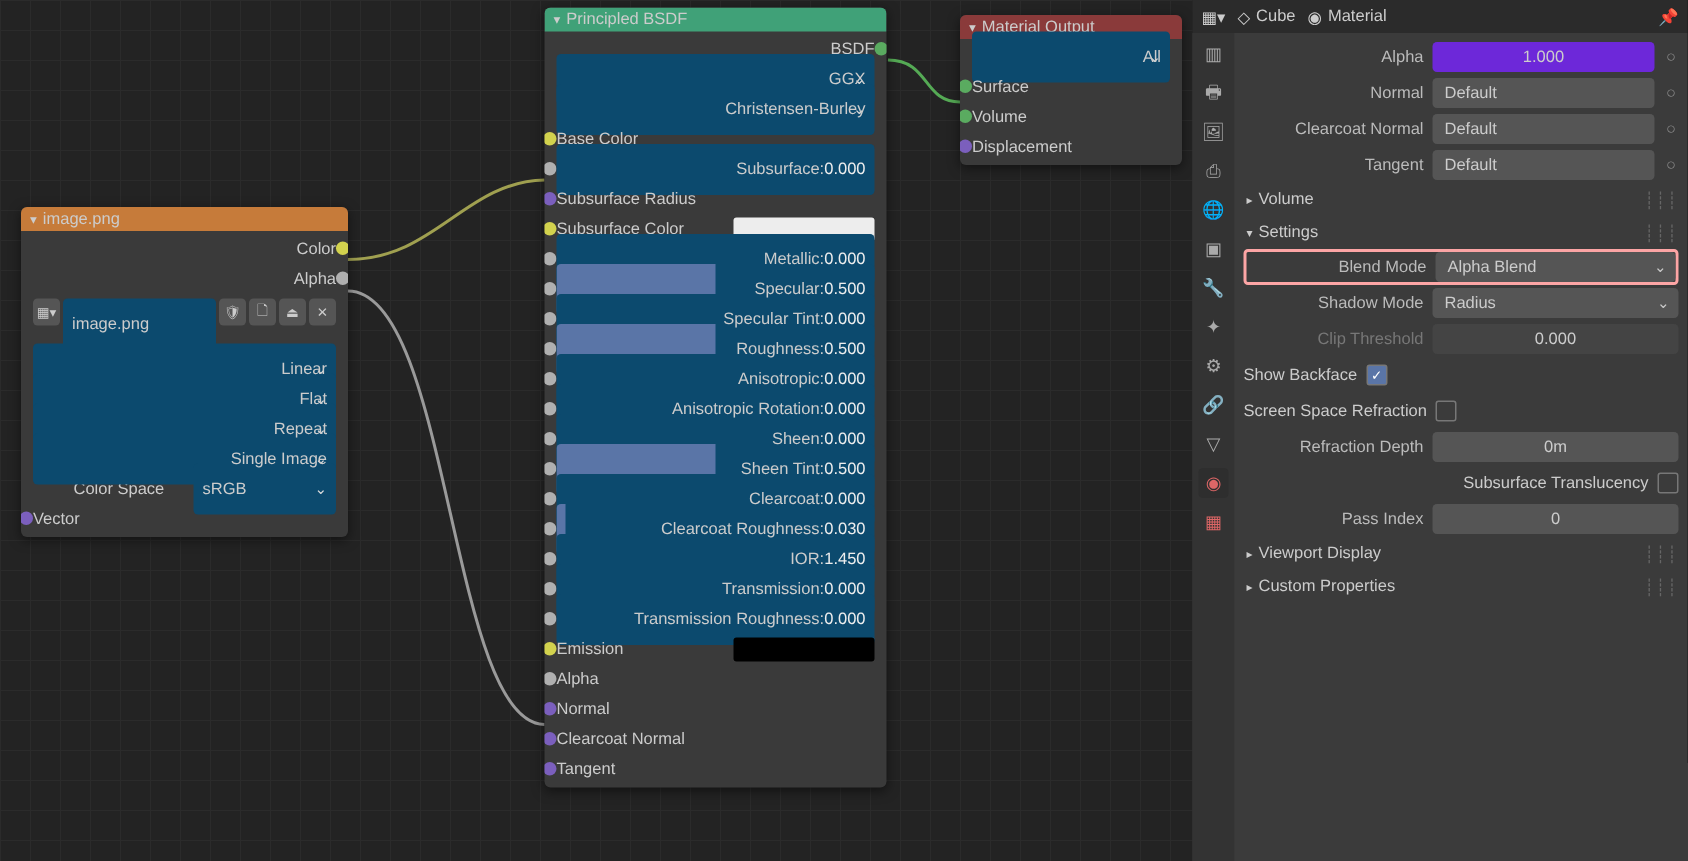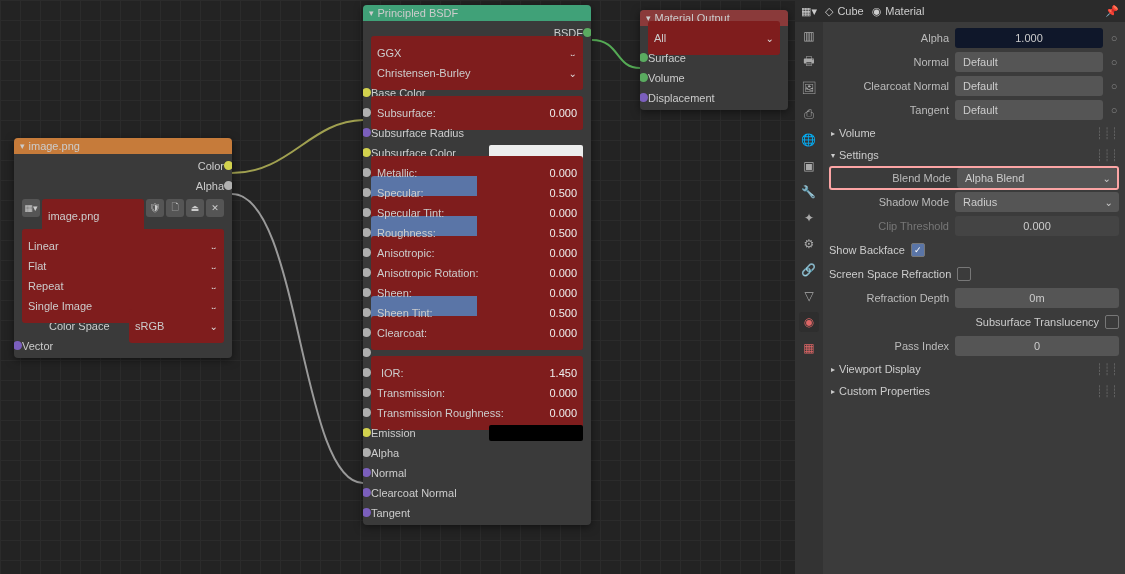--- a/index.html
+++ b/index.html
@@ -6,30 +6,30 @@
   body { background: #232323; width: 1125px; height: 574px; position: relative; overflow: hidden; }
   .node-area { position: absolute; left: 0; top: 0; width: 795px; height: 574px; background-image: linear-gradient(#2b2b2b 1px, transparent 1px), linear-gradient(90deg, #2b2b2b 1px, transparent 1px); background-size: 20px 20px; background-color: #232323; }
   svg.wires { position: absolute; left: 0; top: 0; width: 795px; height: 574px; pointer-events: none; }
   .node { position: absolute; background: #3a3a3a; border-radius: 4px; overflow: hidden; box-shadow: 0 2px 8px rgba(0,0,0,0.5); }
   .node-header { display: flex; align-items: center; padding: 2px 6px; font-size: 11px; }
   .node-header .tri { margin-right: 4px; font-size: 9px; }
   .hdr-orange { background: #c67b3a; color: #fff; }
   .hdr-green  { background: #40a178; color: #fff; }
   .hdr-red    { background: #8a3a3a; color: #fff; }
   .node-body { padding: 2px 4px; }
-  .row { display: flex; align-items: center; height: 20px; padding: 0 4px; position: relative; }
+  .row { display: flex; align-items: center; height: 20px; padding: 0 4px; position: relative; text-align: right; }
   .row.rt { justify-content: flex-end; }
   .socket { width: 9px; height: 9px; border-radius: 50%; position: absolute; }
   .s-left { left: -5px; top: 5px; }
   .s-right { right: -5px; top: 5px; }
   .c-yellow { background: #d2d24e; }
   .c-grey   { background: #b0b0b0; }
   .c-green  { background: #5aab60; }
   .c-purple { background: #7b5fbd; }
-  .field { background: #7f1d1d; border-radius: 3px; height: 34px; display: flex; align-items: center; padding: 12px 6px; width: 100%; position: relative; overflow: hidden; }
+  .field { background: #0c4a6e; border-radius: 3px; height: 34px; display: flex; align-items: center; padding: 12px 6px; width: 100%; position: relative; overflow: hidden; }
   .field .fill { position: absolute; left: 0; top: 0; bottom: 0; background: #5a75a7; }
   .field .lbl { position: relative; z-index: 1; flex: 1; }
   .field .val { position: relative; z-index: 1; margin-left: auto; color: #eee; }
   .field.dd::after { content: "⌄"; position: absolute; right: 6px; font-size: 10px; color: #ddd; }
   .color-box { background: #ededed; width: 94px; height: 16px; border-radius: 2px; margin-left: auto; }
   .emiss-box { background: #000; width: 94px; height: 16px; border-radius: 2px; margin-left: auto; }
   .mini-btn-row { display: flex; gap: 2px; padding: 3px 4px; }
   .mini-btn-row .field { flex: 1; }
   .icon-btn { background: #555; border-radius: 3px; width: 18px; height: 18px; display: flex; align-items: center; justify-content: center; font-size: 9px; }
   .prop-row { display: flex; align-items: center; height: 20px; padding: 0 4px; }
@@ -38,21 +38,21 @@
 
   
   .panel { position: absolute; left: 795px; top: 22px; width: 330px; height: 552px; background: #3b3b3b; display: flex; }
   .icon-col { width: 28px; background: #333; display: flex; flex-direction: column; align-items: center; padding-top: 4px; gap: 6px; }
   .icon-col .ic { width: 20px; height: 20px; display: flex; align-items: center; justify-content: center; font-size: 12px; color: #aaa; border-radius: 3px; }
   .icon-col .ic.active { background: #2e2e2e; }
   .panel-body { flex: 1; background: #3b3b3b; padding: 4px 6px; }
   .pr { display: flex; align-items: center; height: 24px; gap: 6px; }
   .pr .plabel { flex: 0 0 120px; text-align: right; color: #bbb; }
   .pr .pval { flex: 1; background: #555; height: 20px; border-radius: 3px; display: flex; align-items: center; padding: 0 8px; position: relative; }
-  .pr .pval.blue { background: #0f172a; justify-content: center; }
+  .pr .pval.blue { background: #6d28d9; justify-content: center; }
   .pr .pval.dd::after { content: "⌄"; position: absolute; right: 6px; font-size: 10px; }
   .pr .link { width: 10px; text-align: center; color: #888; }
   .pr .chk { width: 14px; height: 14px; border: 1px solid #777; border-radius: 2px; display: flex; align-items: center; justify-content: center; font-size: 9px; }
   .pr .chk.on { background: #5a75a7; color: #fff; }
   .section { display: flex; align-items: center; height: 22px; padding-left: 2px; color: #ddd; }
   .section .tri { margin-right: 4px; font-size: 8px; }
   .section .grip { margin-left: auto; color: #666; letter-spacing: 1px; }
   .highlight { border: 2px solid #fca5a5; border-radius: 3px; }
   .top-bar { position: absolute; left: 795px; top: 0; width: 330px; height: 22px; background: #2b2b2b; display: flex; align-items: center; gap: 8px; padding: 0 6px; }
   .top-bar .tb-item { display: flex; align-items: center; gap: 4px; }
@@ -227,20 +227,25 @@
         </div>
       <div class="row">
           <span class="socket s-left c-grey"></span>
           <div class="field">
             <span class="lbl">Clearcoat:</span>
             <span class="val">0.000</span>
           </div>
         </div>
       <div class="row">
           <span class="socket s-left c-grey"></span>
+          <div class="field">
+            <div class="fill" style="width:3%"></div>
+            <span class="lbl">Clearcoat Roughness:</span>
+            <span class="val">0.030</span>
+          </div>
         </div>
       <div class="row">
           <span class="socket s-left c-grey"></span>
           <div class="field">
             <span class="lbl" style="padding-left:4px">IOR:</span>
             <span class="val">1.450</span>
           </div>
         </div>
       <div class="row">
           <span class="socket s-left c-grey"></span>

